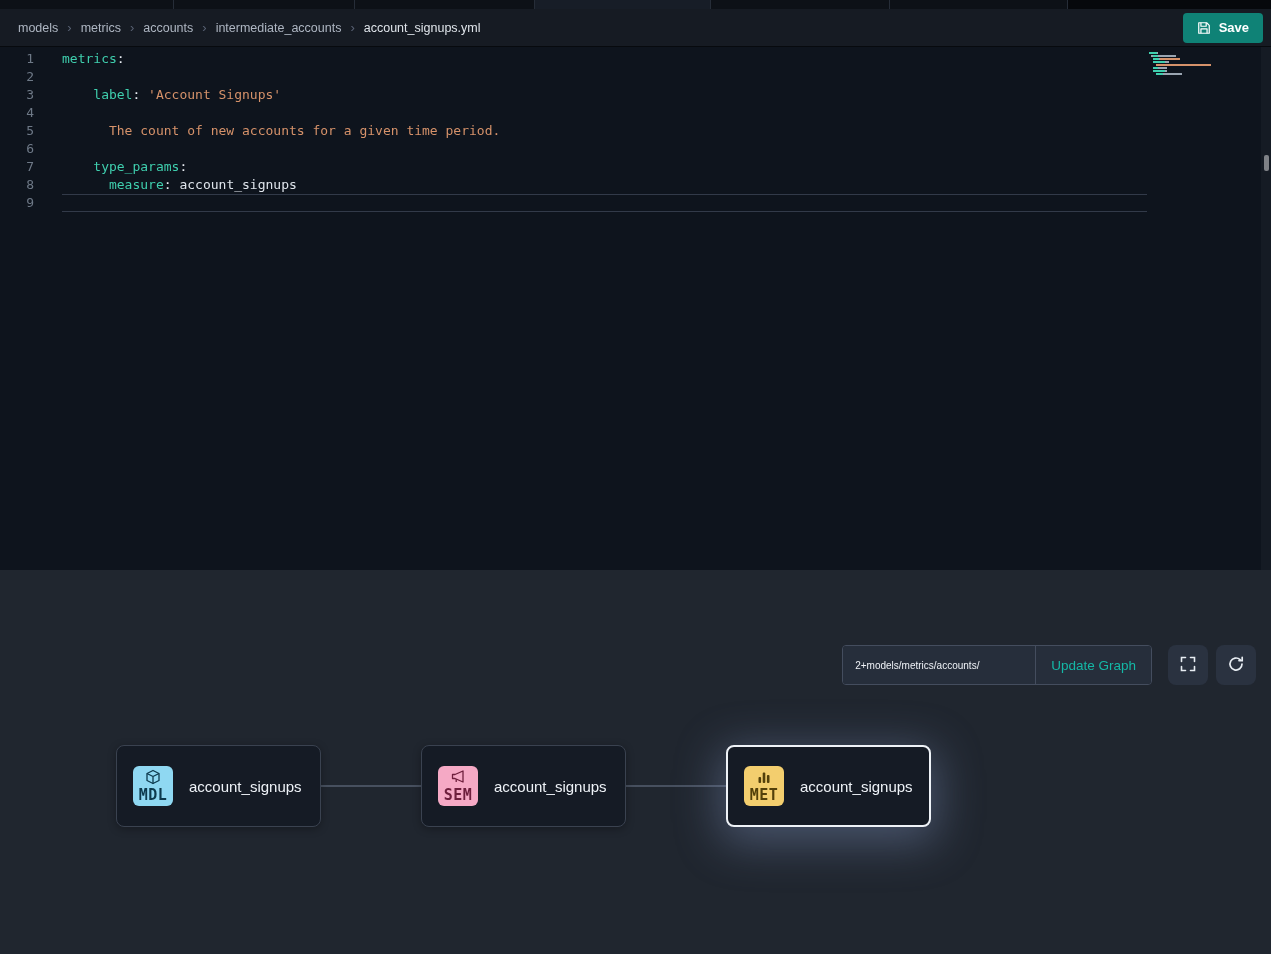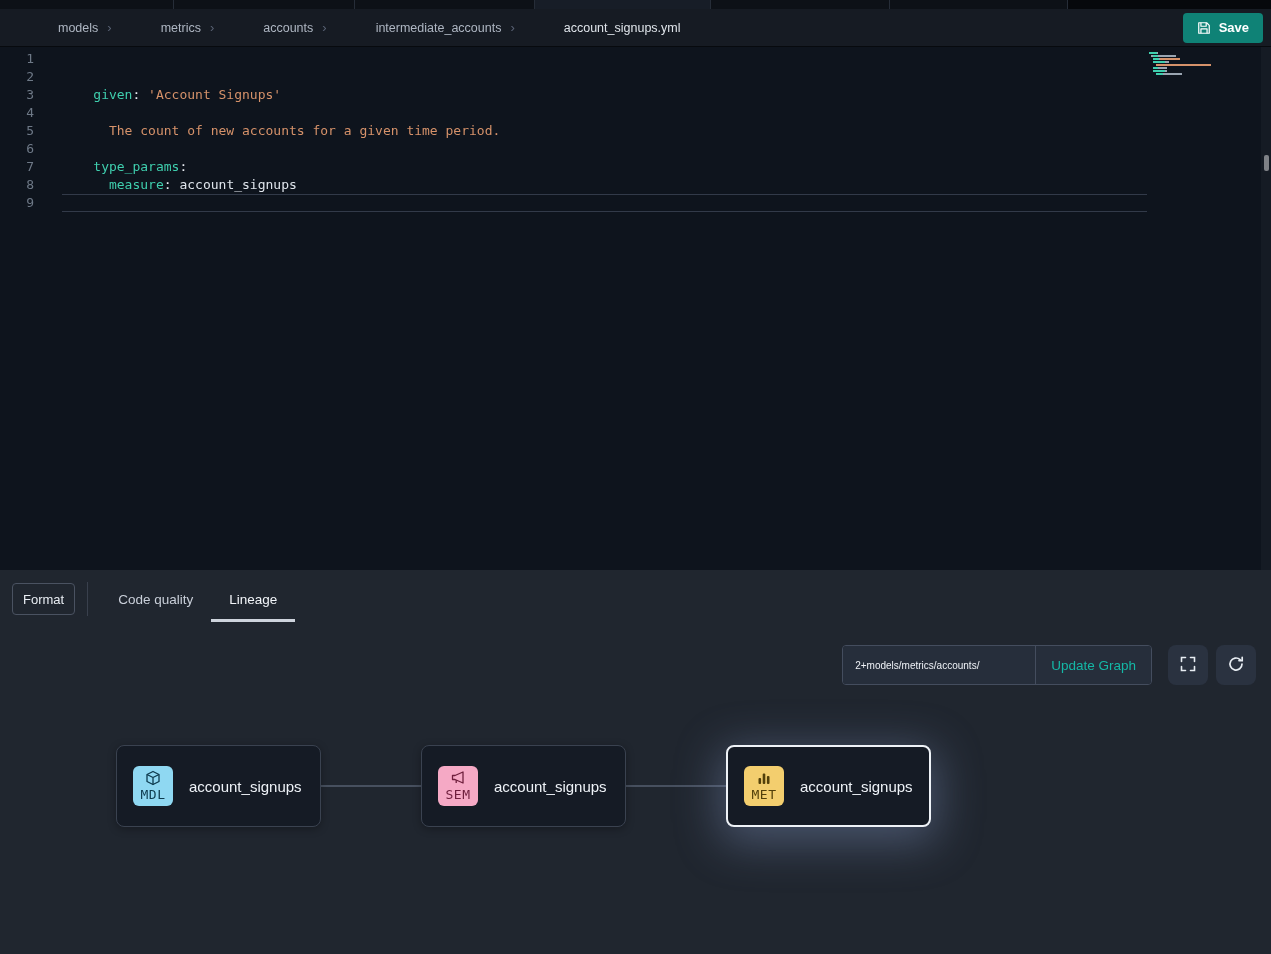--- a/index.html
+++ b/index.html
@@ -9,21 +9,21 @@
   
   .tabstrip{position:absolute;top:0;left:0;right:0;height:9px;background:#06080c;display:flex;}
   .tabseg{height:100%;background:#0d1117;border-right:1px solid #262d38;box-sizing:border-box;}
   .tabseg.active{background:#171d27;}
   .tabfill{flex:1;background:#06080c;}
 
   
   .crumbbar{position:absolute;top:9px;left:0;right:0;height:38px;background:#161b23;
             border-bottom:1px solid #070a0e;display:flex;align-items:center;padding:0 8px 0 18px;box-sizing:border-box;}
   .breadcrumb{display:flex;align-items:center;flex:1;font-size:12.5px;color:#aeb6c2;}
-  .crumb{cursor:pointer;margin-left:40px;}
+  .crumb{cursor:pointer;}
   .crumb.last{color:#dfe4ea;}
   .crumb-sep{color:#596274;margin:0 9px;font-size:13px;}
   .savebtn{display:flex;align-items:center;gap:8px;height:30px;padding:0 14px;border:none;border-radius:4px;
            background:#0f8276;color:#fff;font-size:13px;font-weight:bold;font-family:inherit;cursor:pointer;}
   .savebtn svg{display:block;}
 
   
   .editor{position:absolute;top:47px;left:0;right:0;height:523px;background:#0e141d;
           font-family:"DejaVu Sans Mono",monospace;font-size:13px;}
   .codelines{padding-top:3px;}
@@ -75,21 +75,21 @@
   .e1{left:321px;width:100px;}
   .e2{left:626px;width:100px;}
   .node{position:absolute;top:175px;width:205px;height:82px;background:#151b25;border:1px solid #3a4250;
         border-radius:8px;display:flex;align-items:center;padding-left:16px;box-sizing:border-box;
         box-shadow:0 2px 8px rgba(0,0,0,0.3);cursor:pointer;}
   .node.selected{border:2px solid #eef2f7;box-shadow:0 10px 45px 6px rgba(128,148,190,0.42);}
   .badge{width:40px;height:40px;border-radius:6px;display:flex;flex-direction:column;align-items:center;
          justify-content:center;flex:none;}
   .bicon{display:block;height:16px;}
   .bicon svg{display:block;}
-  .blabel{font-family:"DejaVu Sans Mono",monospace;font-size:13px;font-weight:normal;letter-spacing:0.5px;margin-top:1px;}
+  .blabel{font-family:"DejaVu Sans Mono",monospace;font-size:15px;font-weight:bold;letter-spacing:0.5px;margin-top:1px;}
   .ntitle{margin-left:16px;font-size:15px;color:#eef2f7;}
 </style>
 </head>
 <body>
 
 <div class="app">
 
   <div class="tabstrip">
     <div class="tabseg" style="width:174px"></div>
     <div class="tabseg" style="width:181px"></div>
@@ -121,27 +121,28 @@
         </svg>
       </span>
       <span>Save</span>
     </button>
   </div>
 
   <div class="editor">
     <div class="codelines">
         <div class="line">
           <span class="lnum">1</span>
+          <span class="lbody"><span class="tk-key">metrics</span><span class="tk-punc">:</span></span>
         </div>
         <div class="line">
           <span class="lnum">2</span>
         </div>
         <div class="line">
           <span class="lnum">3</span>
-          <span class="lbody"><span class="tk-ws">    </span><span class="tk-key">given</span><span class="tk-punc">:</span><span class="tk-str"> 'Account Signups'</span></span>
+          <span class="lbody"><span class="tk-ws">    </span><span class="tk-key">label</span><span class="tk-punc">:</span><span class="tk-str"> 'Account Signups'</span></span>
         </div>
         <div class="line">
           <span class="lnum">4</span>
         </div>
         <div class="line">
           <span class="lnum">5</span>
           <span class="lbody"><span class="tk-ws">      </span><span class="tk-str">The count of new accounts for a given time period.</span></span>
         </div>
         <div class="line">
           <span class="lnum">6</span>
@@ -169,26 +170,20 @@
         <div class="mrow"><span class="mseg m-ws" style="width: 4.4px;"></span><span class="mseg m-key" style="width: 12.1px;"></span><span class="mseg m-punc" style="width: 1.1px;"></span></div>
         <div class="mrow"><span class="mseg m-ws" style="width: 6.6px;"></span><span class="mseg m-key" style="width: 7.7px;"></span><span class="mseg m-punc" style="width: 1.1px;"></span><span class="mseg m-val" style="width: 17.6px;"></span></div>
         <div class="mrow"></div>
       </div>
     <div class="vscroll">
       <div class="vhandle"></div>
     </div>
   </div>
 
   <div class="bottom">
-    <div class="paneltabs">
-      <button class="formatbtn">Format</button>
-      <div class="vdivider"></div>
-      <div class="tab">Code quality</div>
-      <div class="tab active">Lineage</div>
-    </div>
 
     <div class="graph">
       <div class="edge e1"></div>
       <div class="edge e2"></div>
     <div class="node" style="left: 116px;">
           <div class="badge" style="background: rgb(143, 216, 242); color: rgb(13, 58, 77);">
             <span class="bicon">
               <svg width="16" height="16" viewBox="0 0 16 16" fill="none" stroke="currentColor" stroke-width="1.3" stroke-linejoin="round">
                 <path d="M8 1.5 14 4.5v7L8 14.5 2 11.5v-7z"></path>
                 <path d="M2 4.5 8 7.5l6-3M8 7.5v7"></path>

